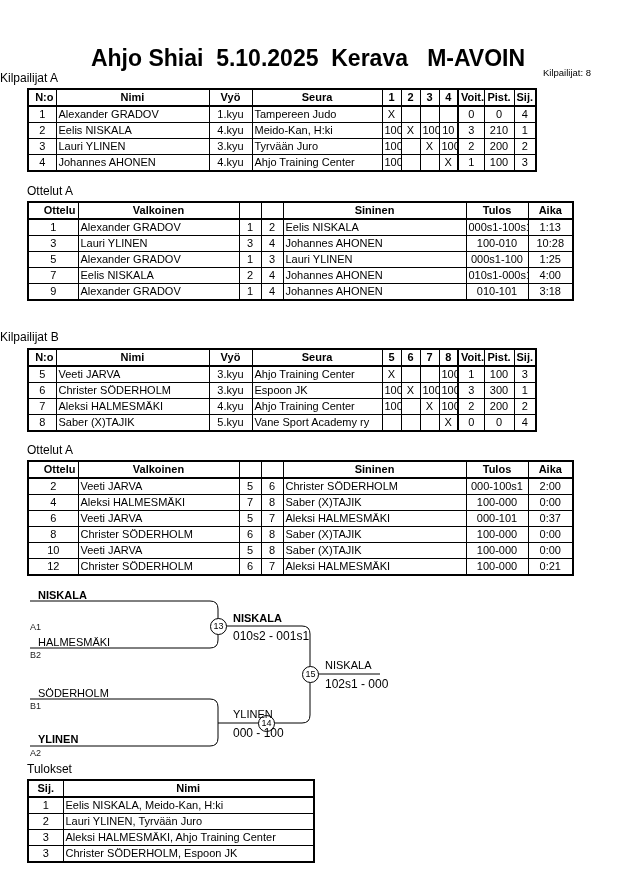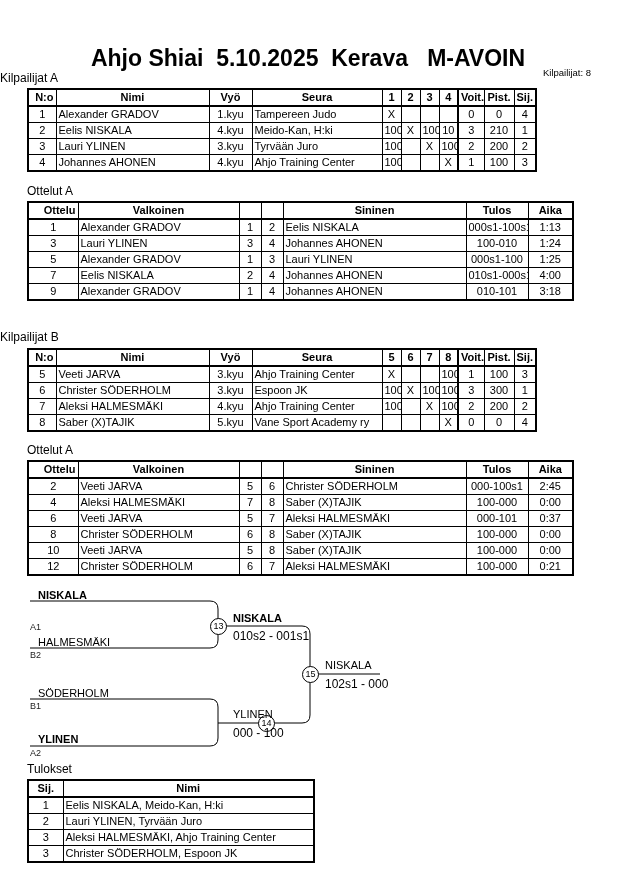--- a/index.html
+++ b/index.html
@@ -167,21 +167,21 @@
         <td class="res">000s1-100s1</td>
         <td class="c">1:13</td>
       </tr>
       <tr>
         <td class="c">3</td>
         <td class="l b">Lauri YLINEN</td>
         <td class="c">3</td>
         <td class="c">4</td>
         <td class="l">Johannes AHONEN</td>
         <td class="res">100-010</td>
-        <td class="c">1:24</td>
+        <td class="c">10:28</td>
       </tr>
       <tr>
         <td class="c">5</td>
         <td class="l">Alexander GRADOV</td>
         <td class="c">1</td>
         <td class="c">3</td>
         <td class="l b">Lauri YLINEN</td>
         <td class="res">000s1-100</td>
         <td class="c">1:25</td>
       </tr>
@@ -317,21 +317,21 @@
       </tr>
     </thead>
     <tbody>
       <tr>
         <td class="c">2</td>
         <td class="l">Veeti JARVA</td>
         <td class="c">5</td>
         <td class="c">6</td>
         <td class="l b">Christer SÖDERHOLM</td>
         <td class="res">000-100s1</td>
-        <td class="c">2:45</td>
+        <td class="c">2:00</td>
       </tr>
       <tr>
         <td class="c">4</td>
         <td class="l b">Aleksi HALMESMÄKI</td>
         <td class="c">7</td>
         <td class="c">8</td>
         <td class="l">Saber (X)TAJIK</td>
         <td class="res">100-000</td>
         <td class="c">0:00</td>
       </tr>

